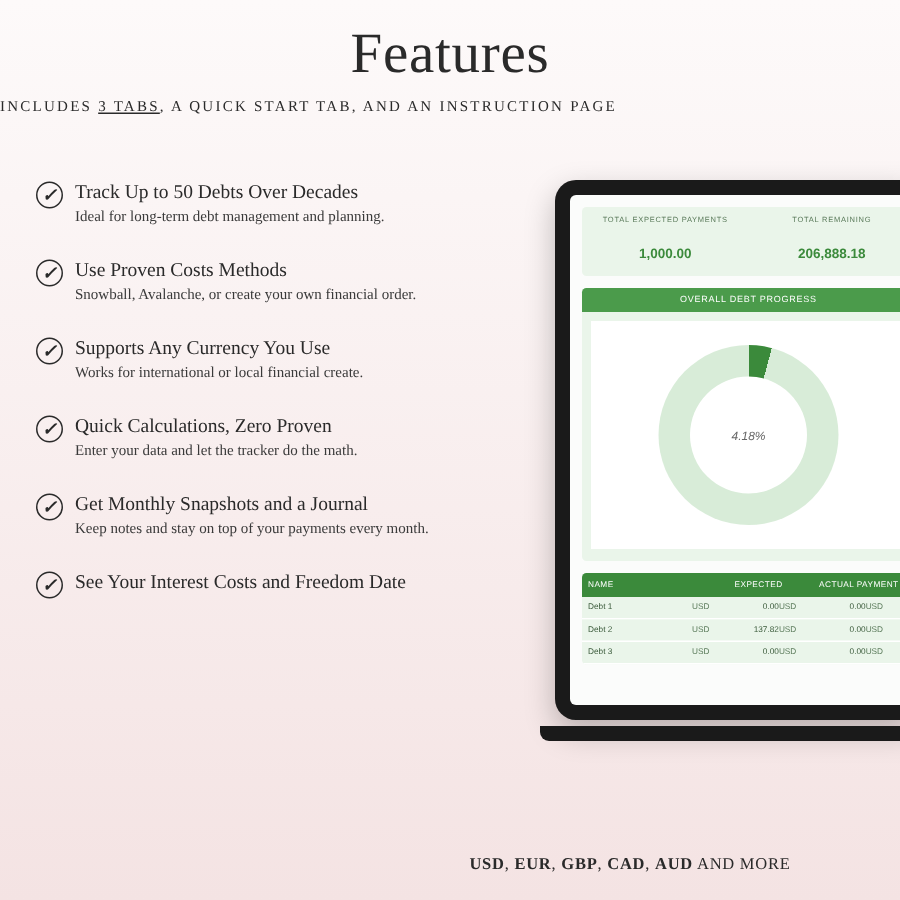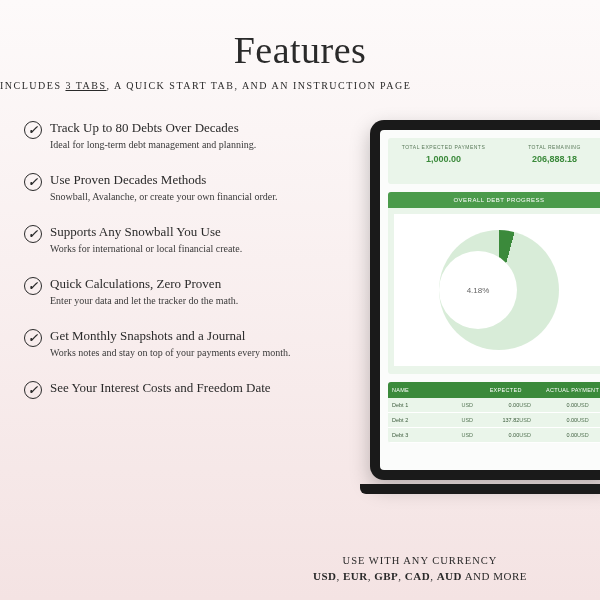--- a/index.html
+++ b/index.html
@@ -9,21 +9,21 @@
     background: linear-gradient(180deg, #fdfafa 0%, #f4e3e3 100%);
     font-family: Georgia, 'Times New Roman', serif;
     color: #2a2a2a;
     overflow: hidden;
     position: relative;
   }
   .page-title {
     text-align: center;
     font-size: 38px;
     font-weight: normal;
-    padding-top: 28px;
+    padding-top: 14px;
     letter-spacing: 0.5px;
   }
   .subtitle {
     font-size: 10px;
     letter-spacing: 1.5px;
     margin-top: 8px;
     font-family: Georgia, serif;
   }
   .subtitle .underline { text-decoration: underline; }
   .features-col {
@@ -67,21 +67,21 @@
   .summary-card {
     background: #eaf5ea;
     border-radius: 3px;
     height: 46px;
     display: flex;
     padding: 6px 0;
     margin-bottom: 8px;
   }
   .summary-col { flex: 1; text-align: center; }
   .summary-label { font-size: 5px; color: #5a7a5a; letter-spacing: 0.5px; }
-  .summary-value { font-size: 9px; color: #3b8a3b; font-weight: bold; margin-top: 4px; }
+  .summary-value { font-size: 9px; color: #3b8a3b; font-weight: bold; margin-top: 14px; }
   
   .progress-card {
     background: #eaf5ea;
     border-radius: 3px;
     padding-bottom: 8px;
     margin-bottom: 8px;
   }
   .progress-header {
     background: #4b9b4b;
     color: #fff;
@@ -96,21 +96,21 @@
     margin: 6px 6px 0 6px;
     height: 152px;
     display: flex;
     align-items: center;
     justify-content: center;
     position: relative;
   }
   .donut {
     width: 120px; height: 120px; border-radius: 50%;
     background: conic-gradient(#3b8a3b 0deg 15deg, #d8ecd8 15deg 360deg);
-    display: flex; align-items: center; justify-content: flex-start;
+    display: flex; align-items: center; justify-content: center; font-style: italic;
   }
   .donut-hole {
     width: 78px; height: 78px; background: #fff; border-radius: 50%;
     display: flex; align-items: center; justify-content: center;
     font-size: 8px; color: #666;
   }
   
   .table-card { border-radius: 3px; overflow: hidden; }
   .table-header {
     background: #3b8a3b; color: #fff; display: flex; font-size: 5.5px;
@@ -148,50 +148,50 @@
 
 <h1 class="page-title">Features</h1>
 <div class="subtitle">
   <span>INCLUDES </span><span class="underline">3 TABS</span><span>, A QUICK START TAB, AND AN INSTRUCTION PAGE</span>
 </div>
 
 <div class="features-col">
   <div class="feature">
     <div class="check">✓</div>
     <div class="feature-text">
-      <div class="ft-title">Track Up to 80 Debts Over Decades</div>
+      <div class="ft-title">Track Up to 50 Debts Over Decades</div>
       <div class="ft-desc">Ideal for long-term debt management and planning.</div>
     </div>
   </div>
   <div class="feature">
     <div class="check">✓</div>
     <div class="feature-text">
-      <div class="ft-title">Use Proven Decades Methods</div>
+      <div class="ft-title">Use Proven Costs Methods</div>
       <div class="ft-desc">Snowball, Avalanche, or create your own financial order.</div>
     </div>
   </div>
   <div class="feature">
     <div class="check">✓</div>
     <div class="feature-text">
-      <div class="ft-title">Supports Any Snowball You Use</div>
+      <div class="ft-title">Supports Any Currency You Use</div>
       <div class="ft-desc">Works for international or local financial create.</div>
     </div>
   </div>
   <div class="feature">
     <div class="check">✓</div>
     <div class="feature-text">
       <div class="ft-title">Quick Calculations, Zero Proven</div>
       <div class="ft-desc">Enter your data and let the tracker do the math.</div>
     </div>
   </div>
   <div class="feature">
     <div class="check">✓</div>
     <div class="feature-text">
       <div class="ft-title">Get Monthly Snapshots and a Journal</div>
-      <div class="ft-desc">Works notes and stay on top of your payments every month.</div>
+      <div class="ft-desc">Keep notes and stay on top of your payments every month.</div>
     </div>
   </div>
   <div class="feature">
     <div class="check">✓</div>
     <div class="feature-text">
       <div class="ft-title">See Your Interest Costs and Freedom Date</div>
     </div>
   </div>
 </div>
 
@@ -250,21 +250,20 @@
           <div class="td-cur">USD</div>
         </div>
       </div>
 
     </div>
   </div>
   <div class="laptop-base"></div>
 </div>
 
 <div class="footer">
-  <div class="footer-line1">USE WITH ANY CURRENCY</div>
   <div class="footer-line2">
     <b>USD</b>, 
     <b>EUR</b>, 
     <b>GBP</b>, 
     <b>CAD</b>, 
     <b>AUD</b><span> AND MORE</span>
   </div>
 </div>
 
 </body></html>

